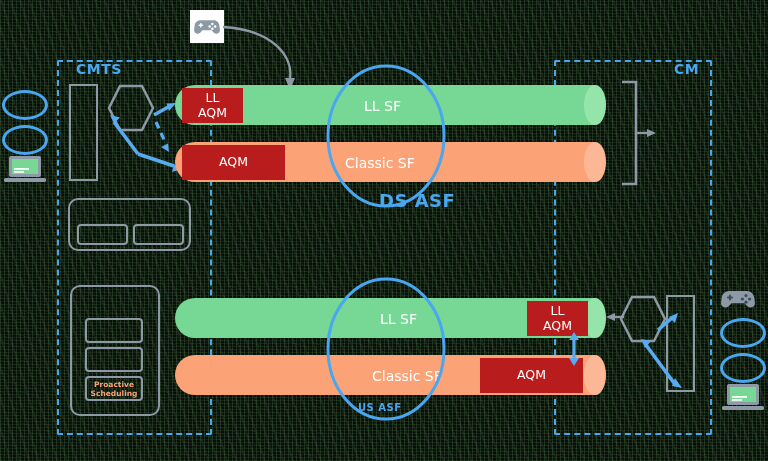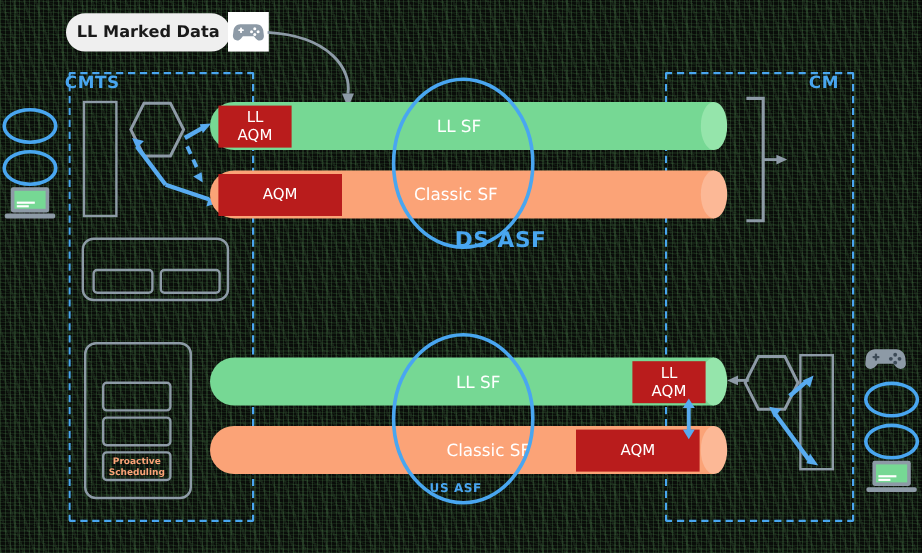--- a/index.html
+++ b/index.html
@@ -74,28 +74,25 @@
   svg{display:block;overflow:visible;}
 </style>
 </head>
 <body>
 
 <div id="noise"></div>
 
 <div id="stage">
 
   <div class="group-box" style="left:57px;top:60px;width:155px;height:375px;"></div>
-  <div class="group-label" style="left:54px;top:61px;">CMTS</div>
+  <div class="group-label" style="left:76px;top:61px;">CMTS</div>
 
   <div class="group-box" style="left:554px;top:60px;width:158px;height:375px;"></div>
   <div class="group-label" style="left:674px;top:61px;">CM</div>
 
-  <div class="chip" style="left:55px;top:11px;width:137px;height:32px;">
-    <span>LL Marked Data</span>
-  </div>
   <div class="chip-icon-bg" style="left:190px;top:10px;width:34px;height:33px;">
     <svg width="26" height="18" viewBox="0 0 26 18">
       <path d="M6.2 2.2h13.6c2.9 0 5.2 2.4 5.6 5.3l.5 4.1c.3 2.5-1.5 4.2-3.6 4.2-1.3 0-2.3-.7-3.2-1.7l-1.5-1.8H8.4L6.9 14c-.9 1-1.9 1.7-3.2 1.7-2.1 0-3.9-1.7-3.6-4.2l.5-4.1C1 4.6 3.3 2.2 6.2 2.2z" fill="#8d9aa6"></path>
       <rect x="4.6" y="6.4" width="4.6" height="1.5" rx=".7" fill="#fff"></rect>
       <rect x="6.1" y="4.9" width="1.5" height="4.6" rx=".7" fill="#fff"></rect>
       <circle cx="18.3" cy="5.9" r="1.25" fill="#fff"></circle>
       <circle cx="21.1" cy="8.4" r="1.25" fill="#fff"></circle>
       <circle cx="15.6" cy="8.4" r="1.25" fill="#fff"></circle>
       <circle cx="18.3" cy="10.8" r="1.25" fill="#fff"></circle>
     </svg>

